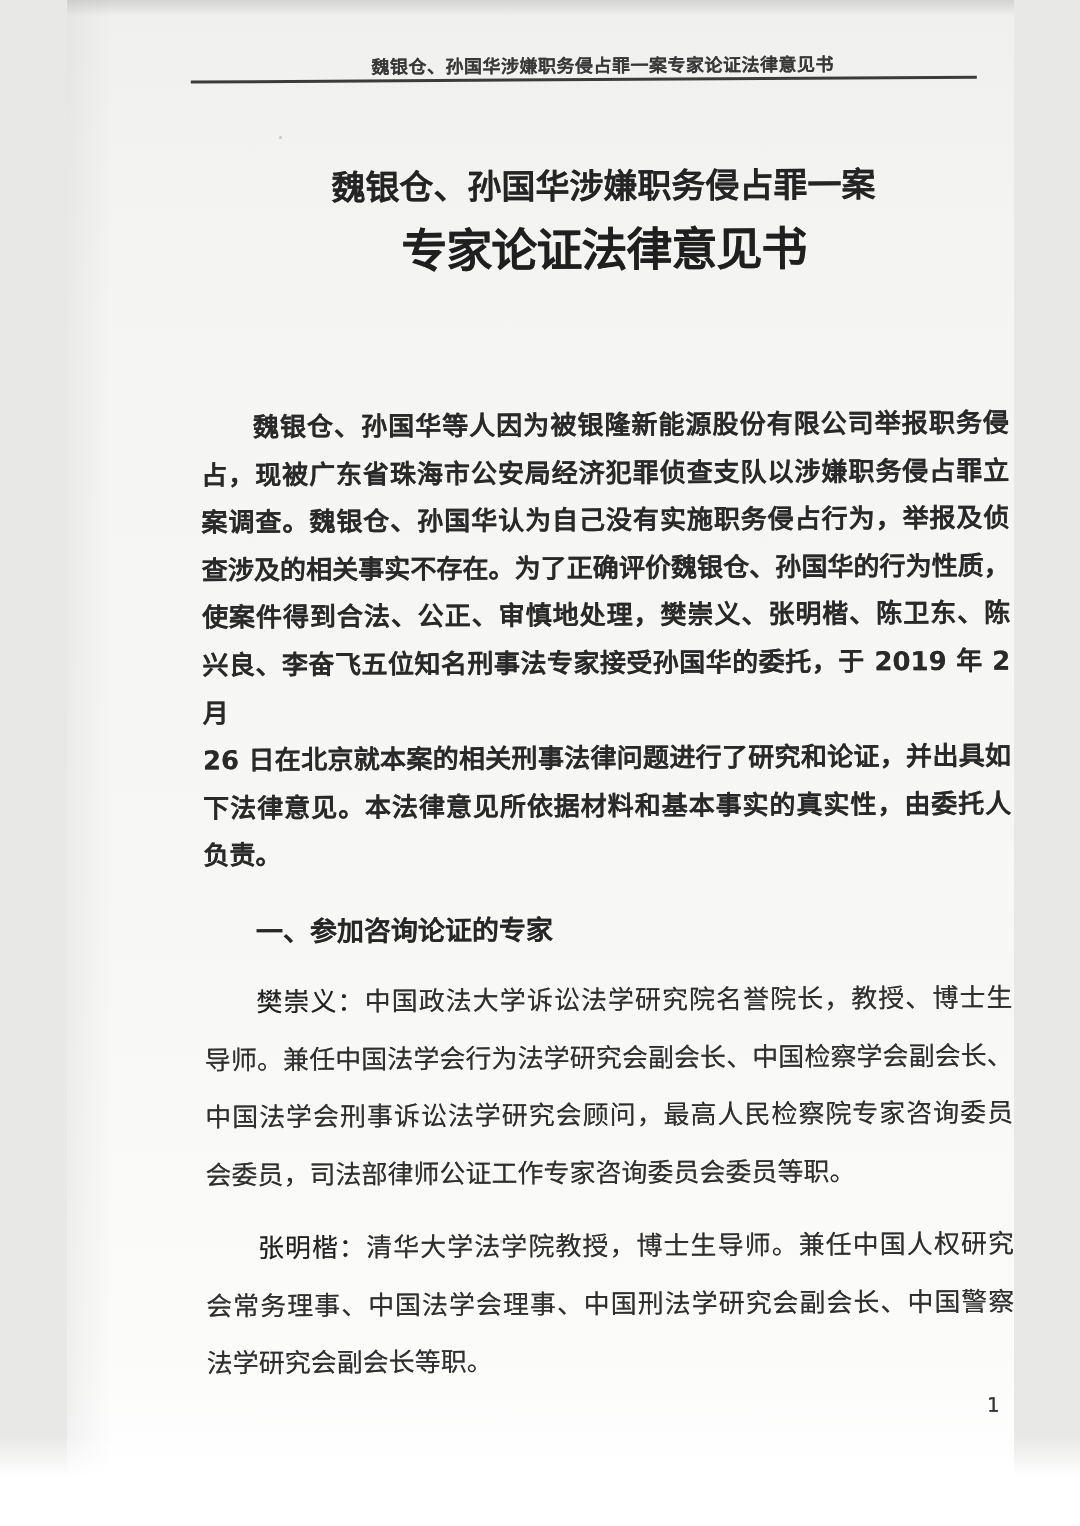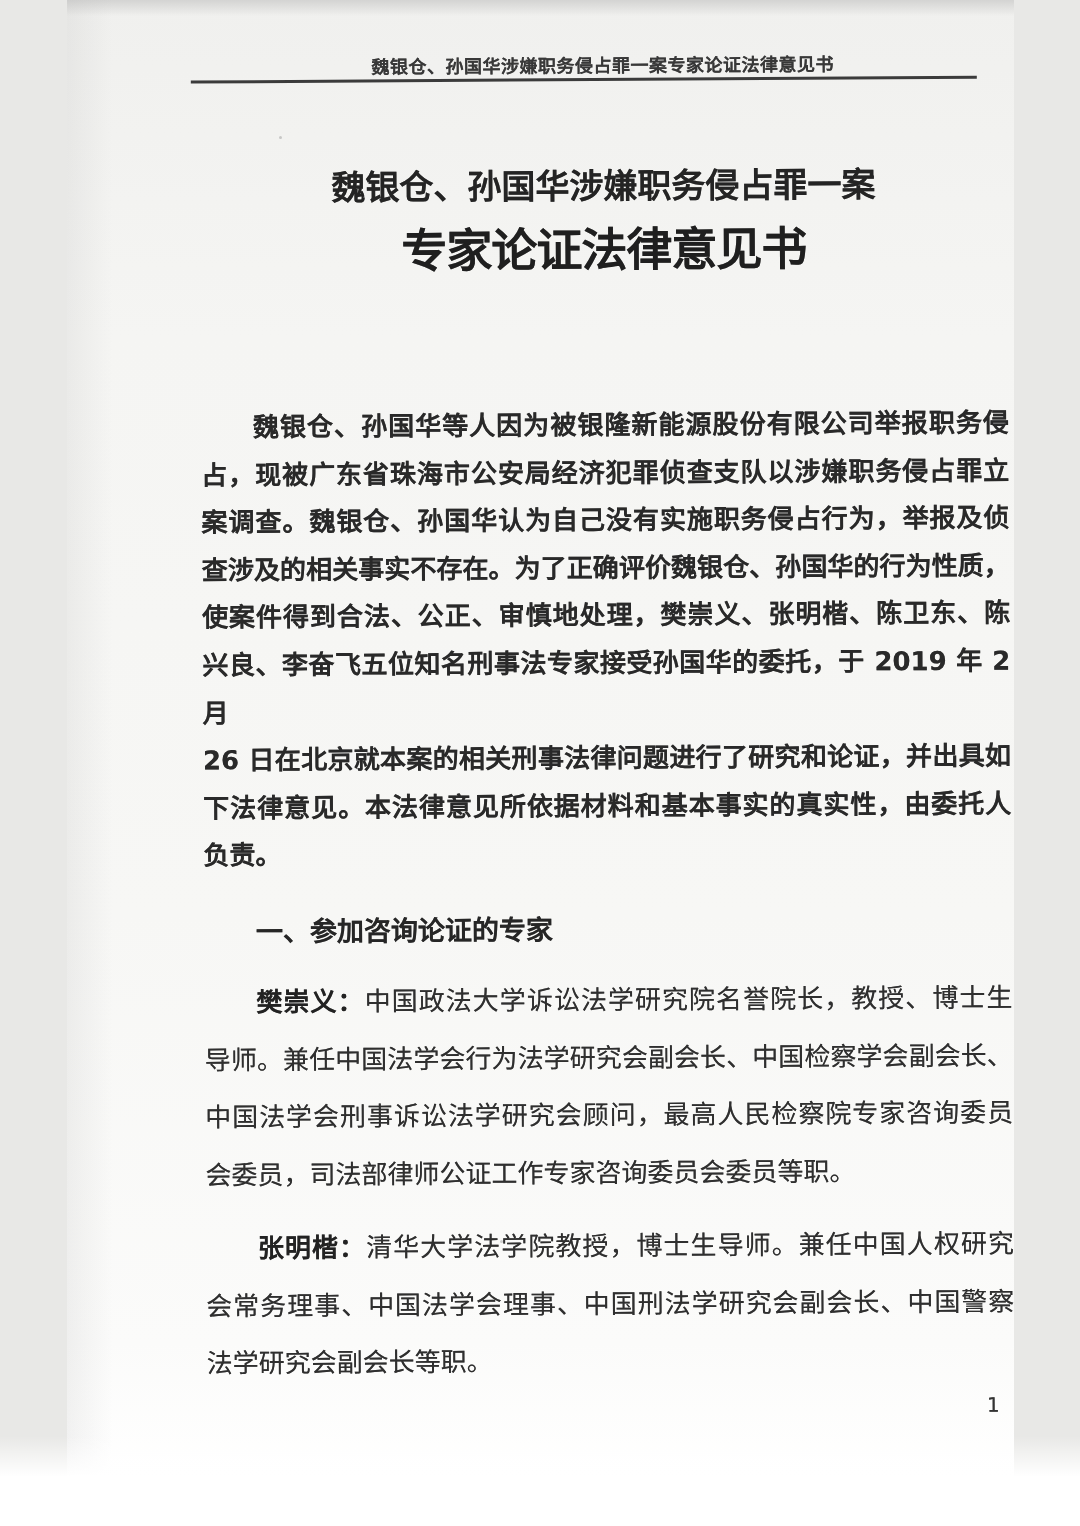--- a/index.html
+++ b/index.html
@@ -47,21 +47,21 @@
   .para{position:absolute;left:136px;width:808px;}
   .intro{top:402px;line-height:47.6px;font-size:26px;font-weight:700;color:#292929;}
   .section-heading{
     position:absolute;top:910px;left:136px;width:808px;height:40px;line-height:40px;
     padding-left:52px;box-sizing:border-box;
     font-size:27px;font-weight:700;color:#262626;
   }
   .experts{top:972px;}
   .expert-para{line-height:57.5px;font-size:26px;font-weight:400;color:#2f2f2f;}
   .expert-para + .expert-para{margin-top:16px;}
-  .expert-para b{font-weight:700;color:#222;}
+  .expert-para b{font-weight:400;color:#222;}
   .line{white-space:nowrap;}
   .line.just{white-space:normal;text-align:justify;text-align-last:justify;text-justify:inter-character;}
   .line.indent{padding-left:52px;box-sizing:border-box;}
   .page-number{
     position:absolute;top:1394px;left:916px;width:30px;height:26px;line-height:26px;
     font-size:20px;color:#333;text-align:left;
   }
 </style>
 </head>
 <body>

